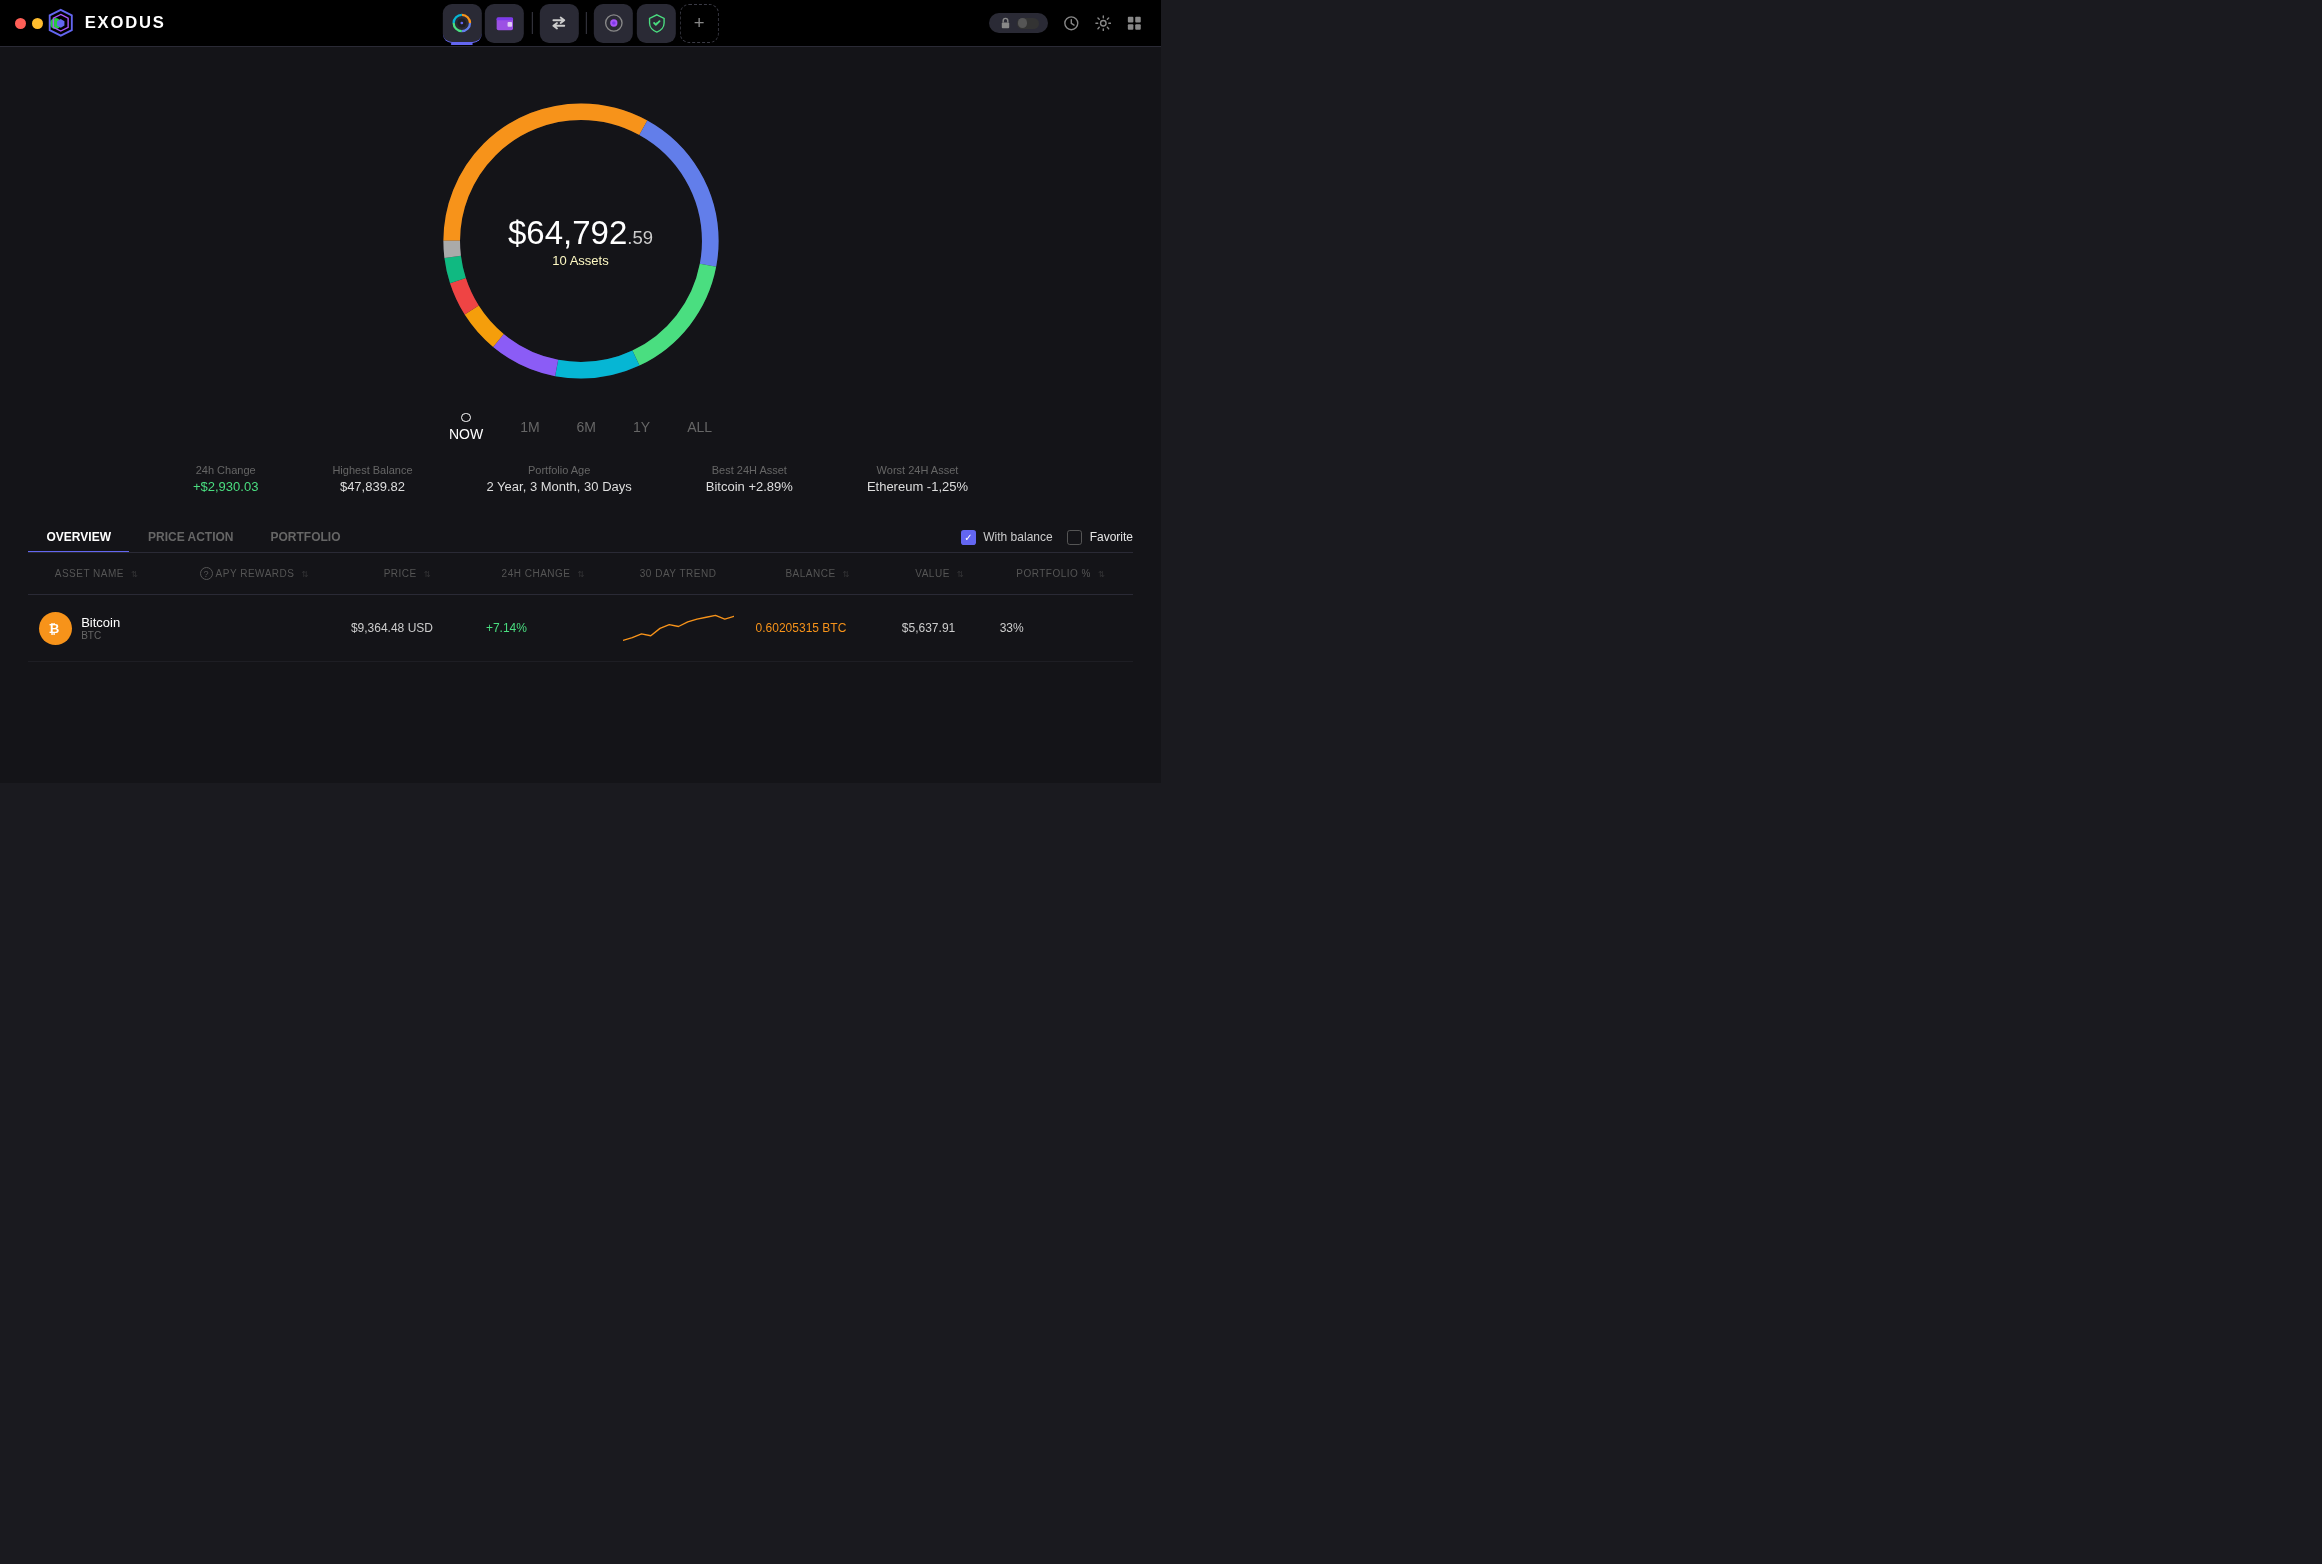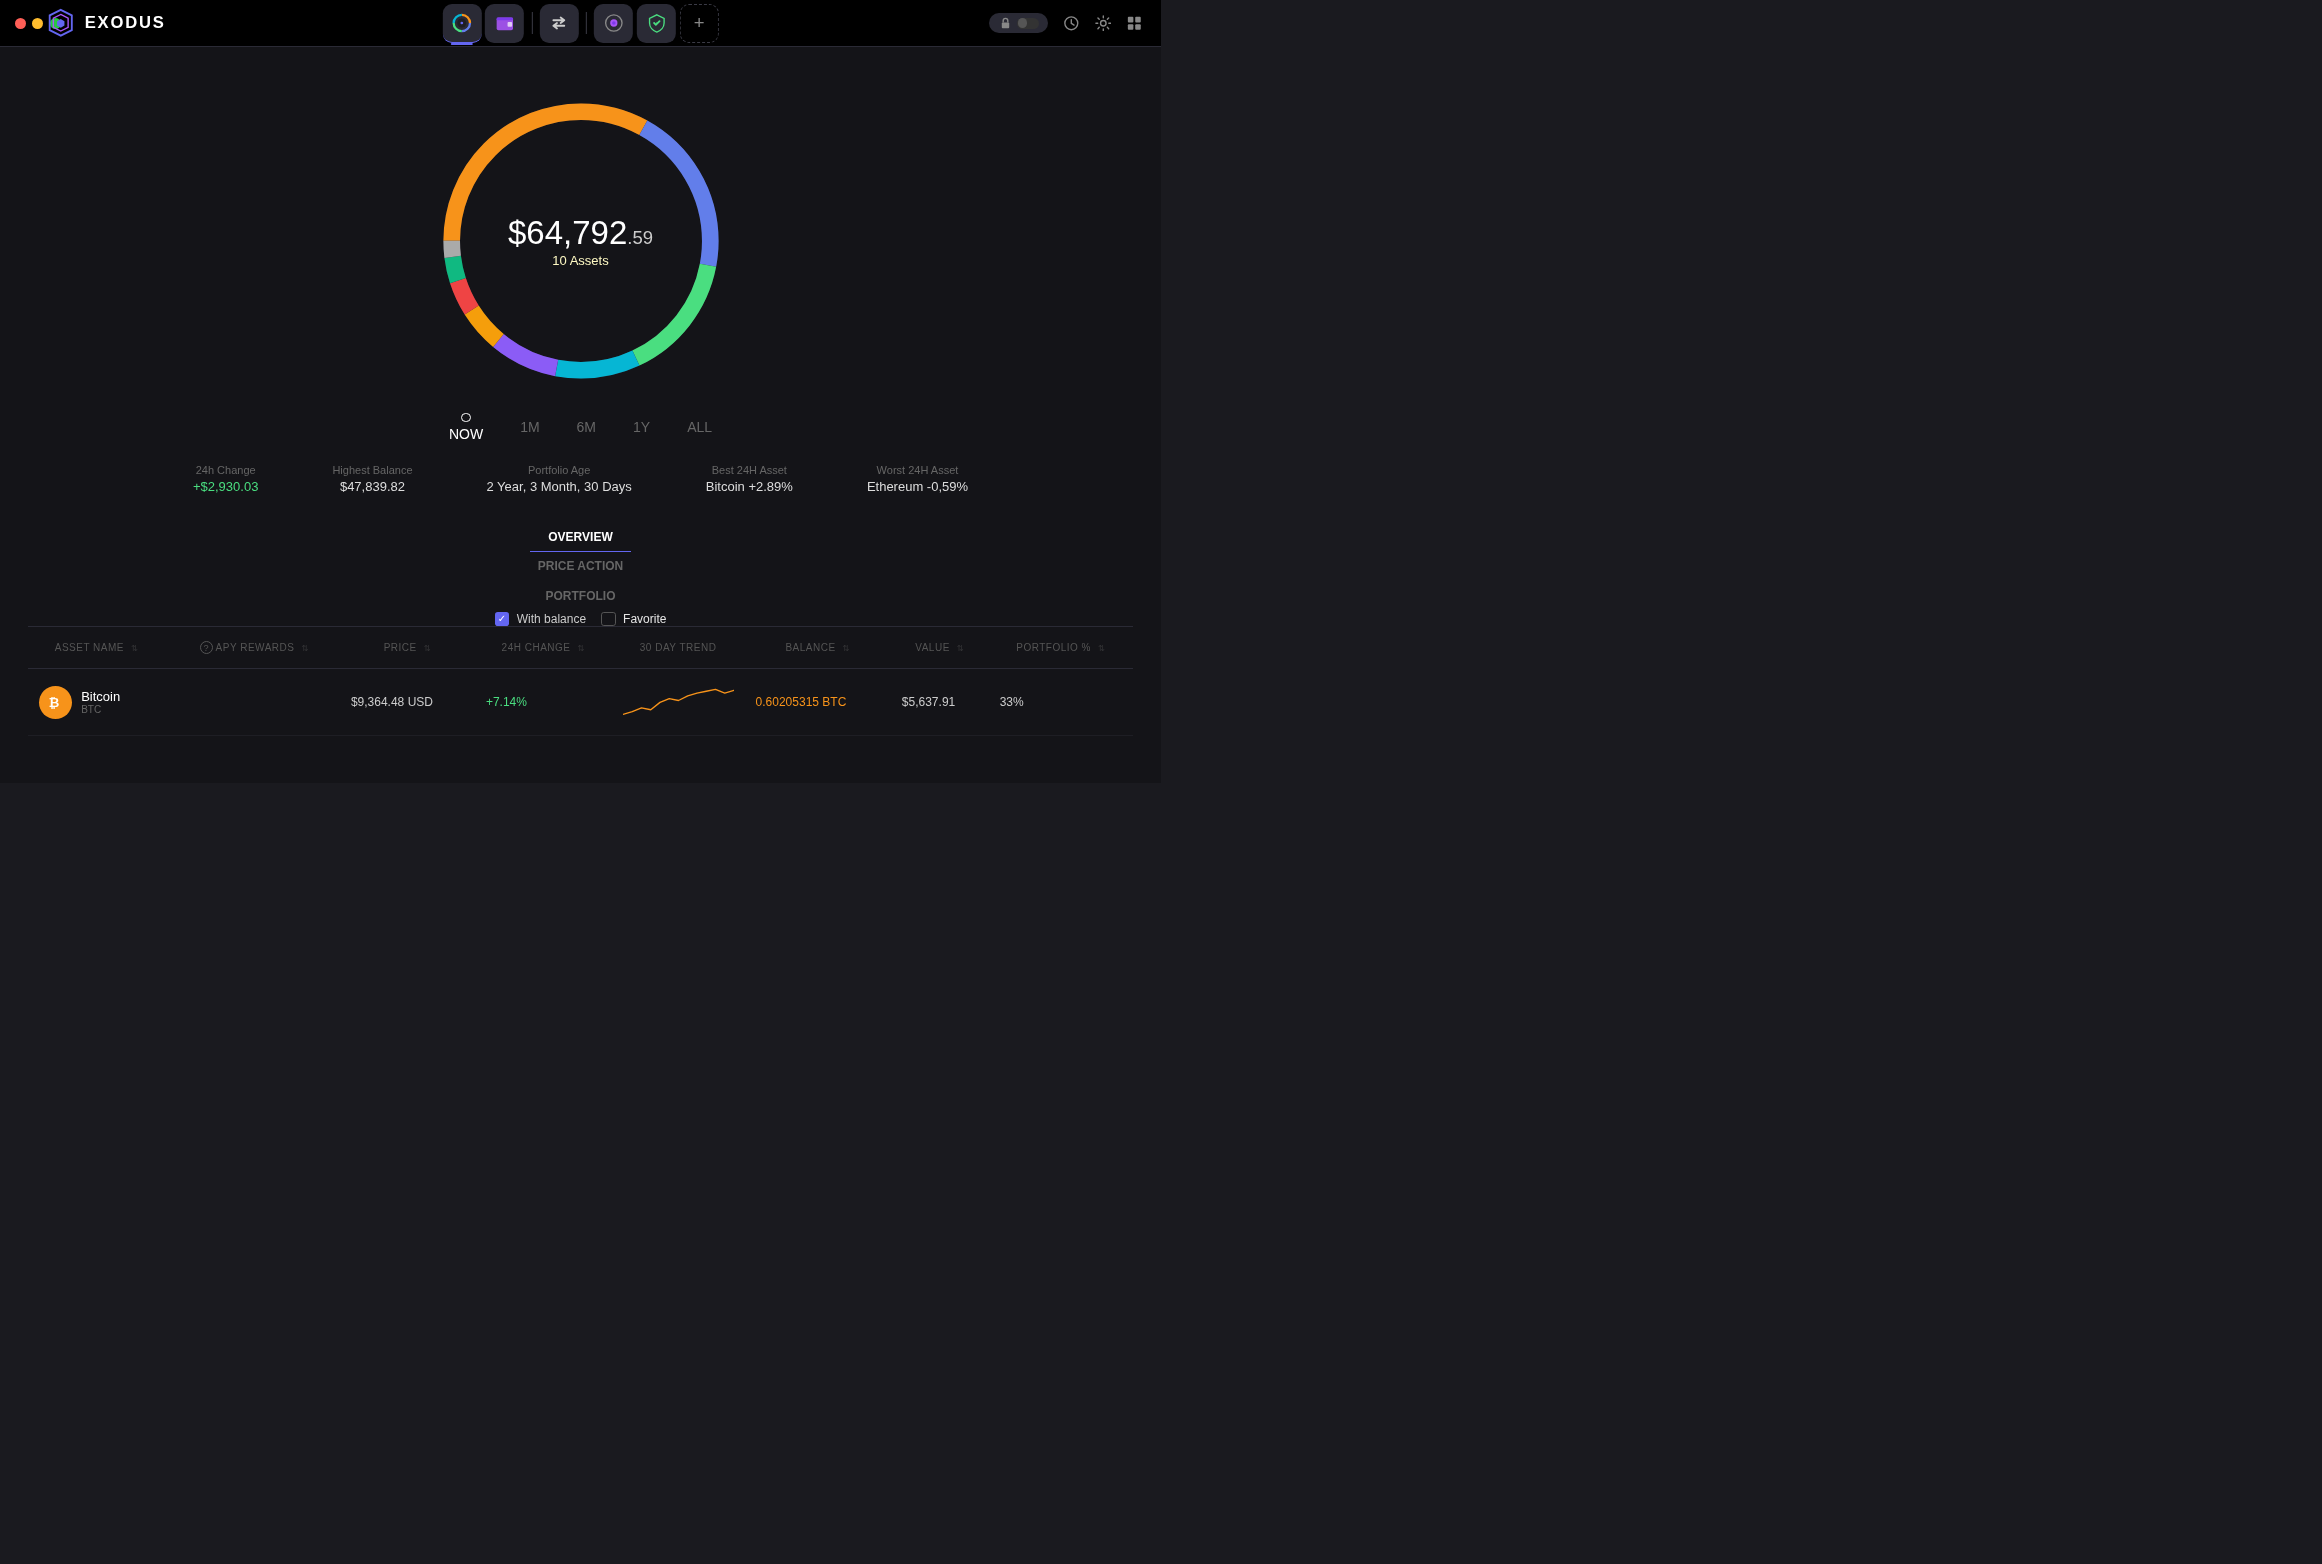--- a/index.html
+++ b/index.html
@@ -244,21 +244,20 @@
       margin-top: 28px;
       padding: 0 28px;
     }
     .table-tabs {
       display: flex;
       align-items: center;
       gap: 0;
       border-bottom: 0.9px solid #2a2a35;
       padding-bottom: 0;
       margin-bottom: 0;
-      flex-direction: column;
     }
     .table-tab {
       font-size: 12px;
       font-weight: 600;
       color: #666;
       cursor: pointer;
       padding: 7.4px 18.5px;
       border-bottom: 1.8px solid transparent;
       background: none;
       border-top: none;
@@ -555,21 +554,21 @@
       <div class="stat-item">
         <div class="stat-label">Portfolio Age</div>
         <div class="stat-value">2 Year, 3 Month, 30 Days</div>
       </div>
       <div class="stat-item">
         <div class="stat-label">Best 24H Asset</div>
         <div class="stat-value">Bitcoin +2.89%</div>
       </div>
       <div class="stat-item">
         <div class="stat-label">Worst 24H Asset</div>
-        <div class="stat-value">Ethereum -0,59%</div>
+        <div class="stat-value">Ethereum -1,25%</div>
       </div>
     </div>
 
   </div>
 
   <div class="table-section">
 
     <div class="table-tabs">
       <button class="table-tab active">OVERVIEW</button>
       <button class="table-tab">PRICE ACTION</button>

